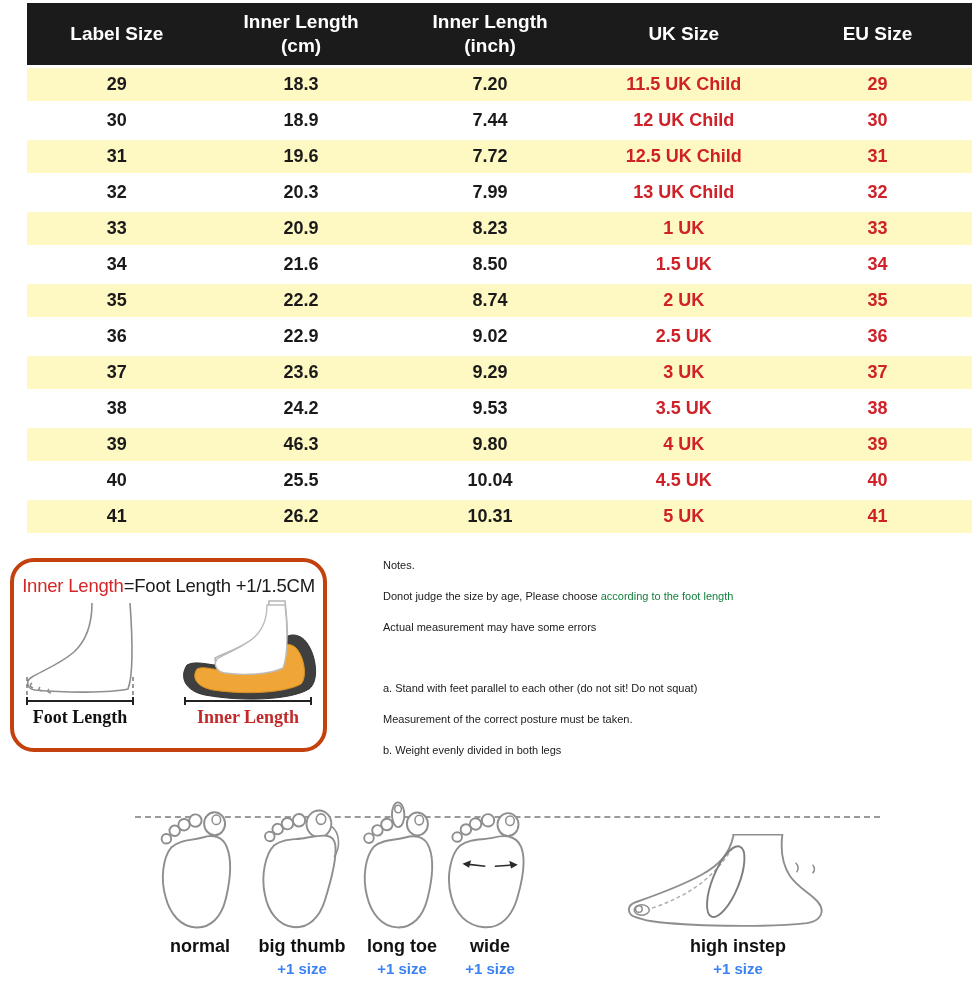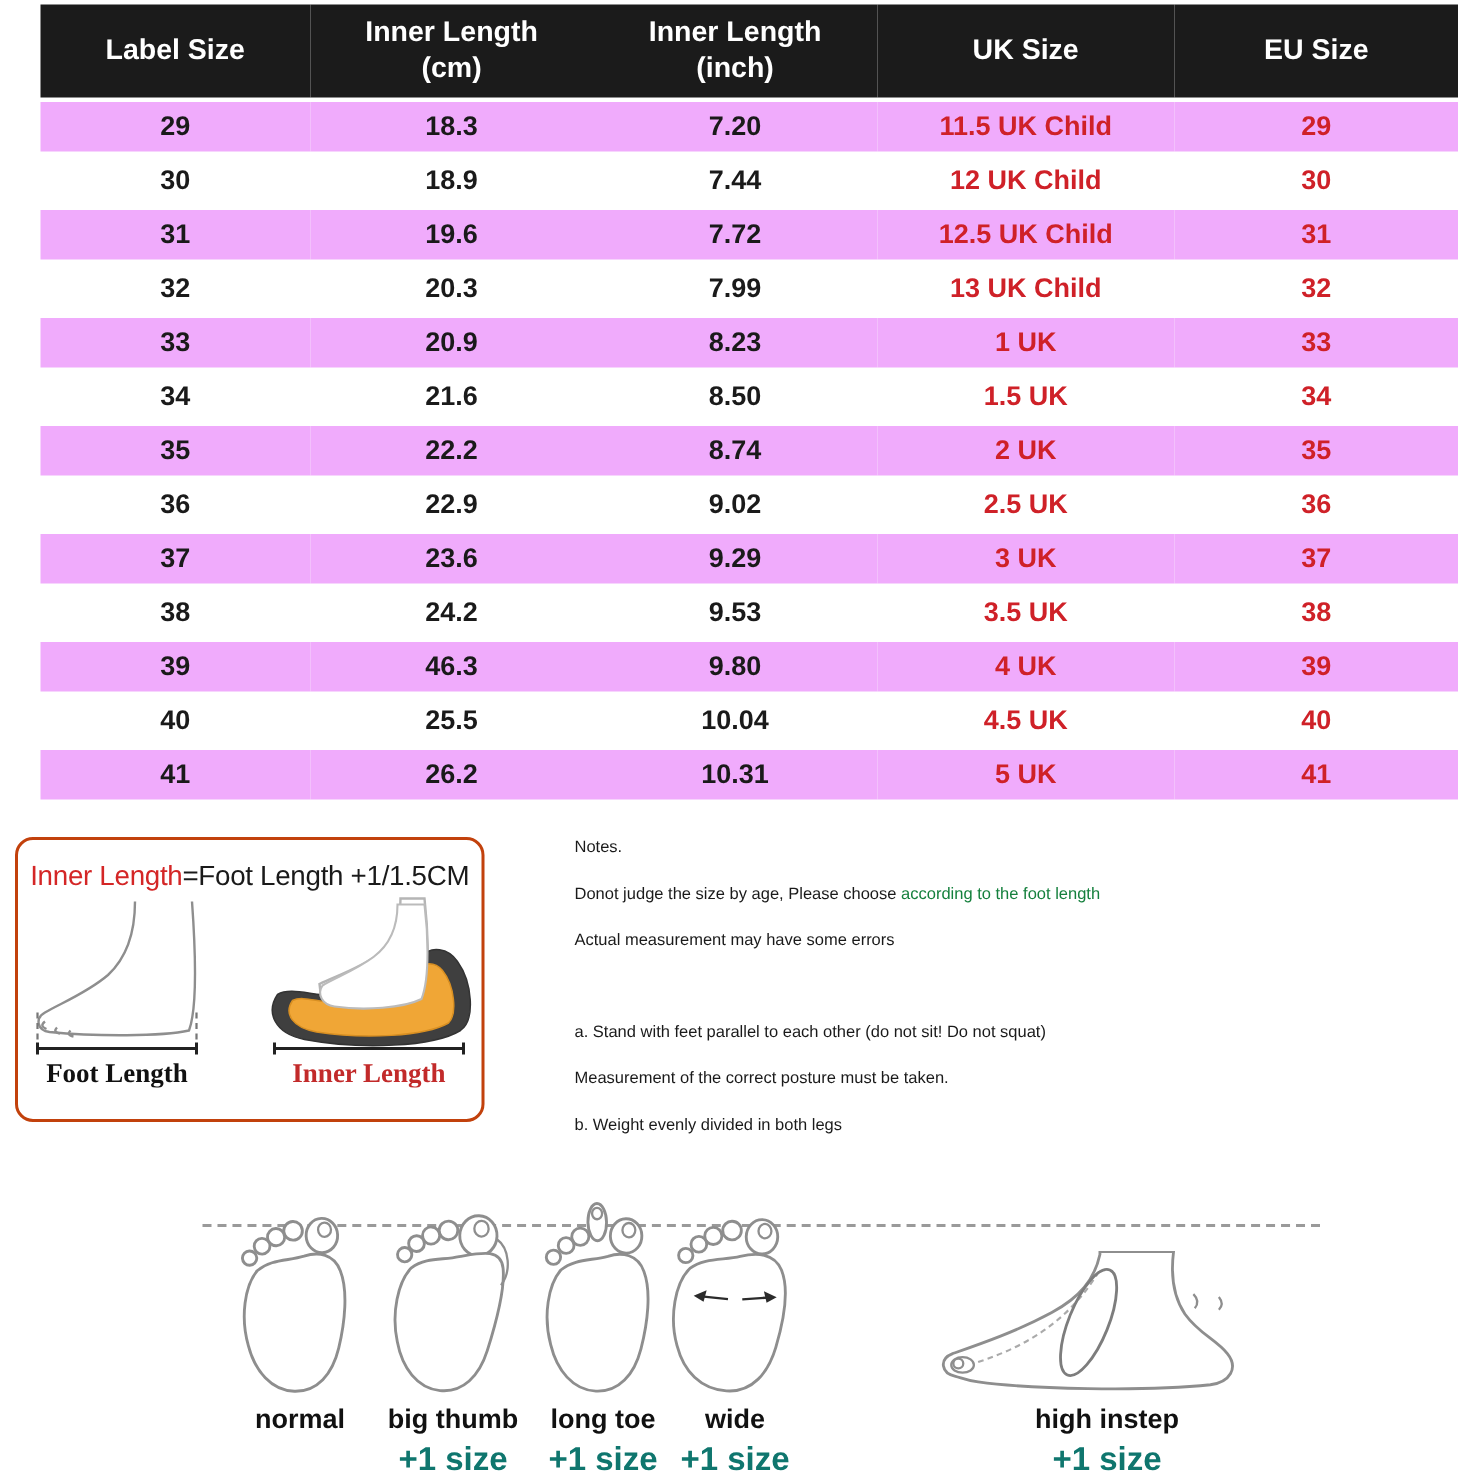--- a/index.html
+++ b/index.html
@@ -4,45 +4,45 @@
 <style>
   html,body{margin:0;padding:0;background:#fff;}
   body{width:972px;height:985px;position:relative;overflow:hidden;
        font-family:"Liberation Sans",sans-serif;color:#1a1a1a;}
 
   
   .size-table{position:absolute;top:0;left:0;width:972px;border-collapse:separate;border-spacing:0 3px;padding-left:27px;}
   .size-table th{background:#1b1b1b;color:#fff;font-weight:bold;font-size:19px;line-height:1.25;
                  height:62px;text-align:center;vertical-align:middle;padding:0;}
   .size-table td{height:33px;text-align:center;vertical-align:middle;font-size:18px;font-weight:bold;padding:0;}
-  .size-table tr.alt td{background:#f0abfc;}
+  .size-table tr.alt td{background:#fef9c3;}
   .size-table td.red{color:#cf2128;}
   .col0{width:19%;} .col1{width:20%;} .col2{width:20%;} .col3{width:21%;margin-top:35px;} .col4{width:20%;}
 
   
   .guide-box{position:absolute;left:10px;top:558px;width:309px;height:186px;
-             border:2px solid #c2410c;border-radius:12px;background:#fff;text-align:center;}
+             border:4px solid #c2410c;border-radius:24px;background:#fff;text-align:center;}
   .guide-title{margin-top:13px;font-size:18.5px;letter-spacing:-0.2px;white-space:nowrap;}
   .guide-title .red{color:#d42626;}
   .guide-box svg{display:block;margin:2px auto 0;}
   .guide-label{font-family:"Liberation Serif",serif;font-weight:bold;font-size:18px;}
 
   
   .notes{position:absolute;left:383px;top:556px;width:585px;font-size:11px;}
   .notes p{margin:0 0 13px;line-height:18px;}
   .notes .red{color:#15803d;}
   .notes .gap{height:30px;}
 
   
   .feet-strip{position:absolute;left:0;top:780px;width:800px;height:205px;}
   .dash-line{position:absolute;left:135px;top:36px;width:745px;border-top:2px dashed #9a9a9a;}
   .foot-type{position:absolute;text-align:center;}
   .foot-type svg{display:block;margin:0 auto;}
   .ft-label{font-size:18px;font-weight:bold;color:#111;margin-top:2px;white-space:nowrap;}
-  .ft-size{font-size:22px;font-weight:bold;color:#0f766e;margin-top:3px;white-space:nowrap;}
+  .ft-size{font-size:15px;font-weight:bold;color:#3b82f6;margin-top:3px;white-space:nowrap;}
   .outline{fill:#fff;stroke:#8e8e8e;stroke-width:2;}
   .thin-line{fill:none;stroke:#8e8e8e;stroke-width:1.6;}
   .arrow{stroke:#2b2b2b;stroke-width:1.6;fill:none;}
   .arrow-head{fill:#2b2b2b;stroke:none;}
 </style>
 </head>
 <body>
 
 <table class="size-table">
   <thead>

